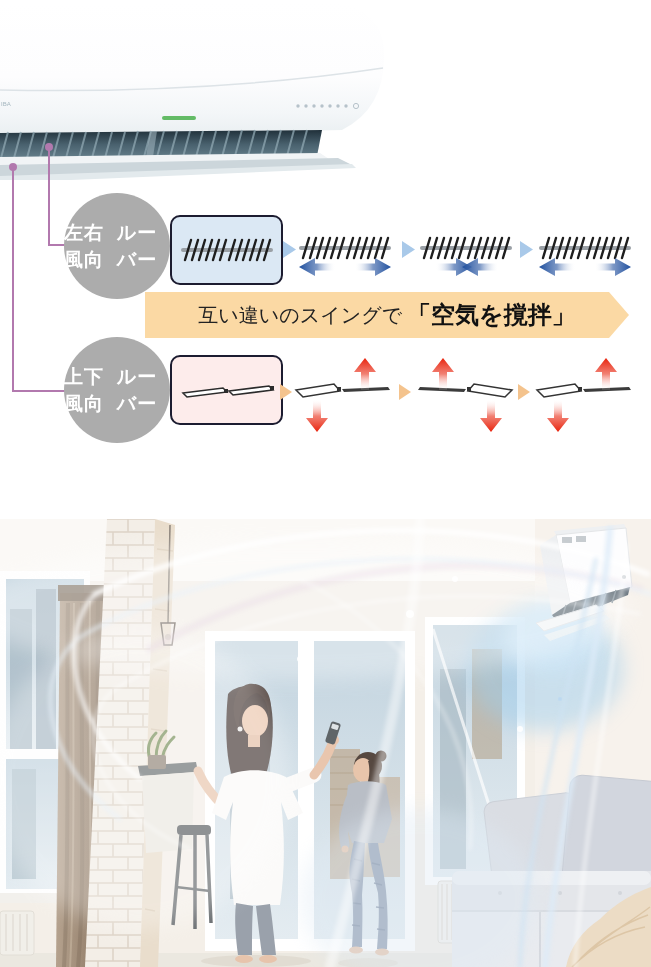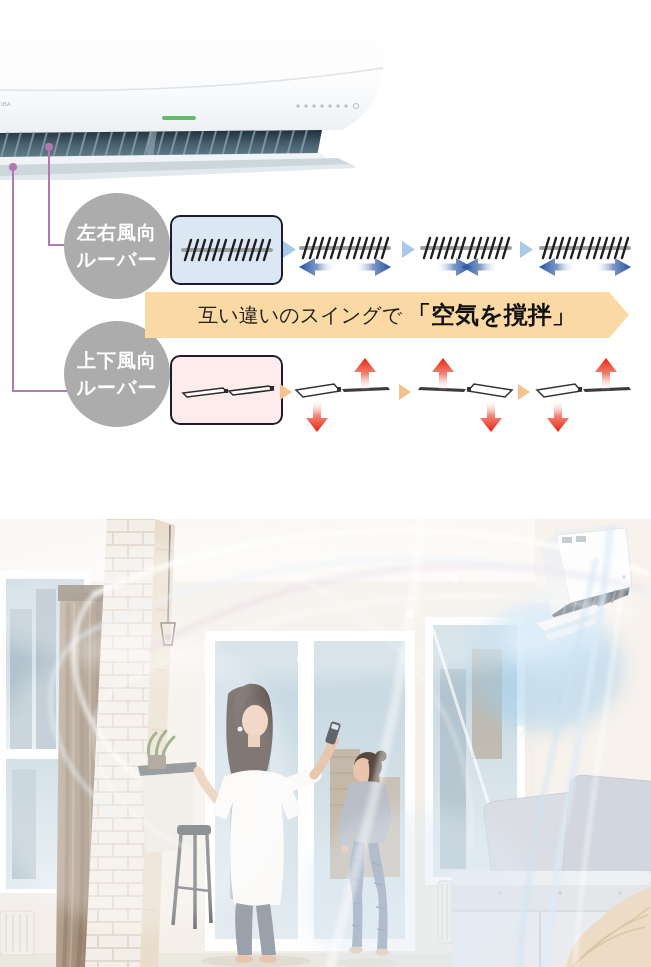--- a/index.html
+++ b/index.html
@@ -9,25 +9,25 @@
   
   .hero{position:absolute;left:0;top:0;z-index:1;}
 
   
   .callout-dot{position:absolute;width:8px;height:8px;border-radius:50%;
     background:var(--callout-line,#b279ae);z-index:3;}
   .callout-seg{position:absolute;background:var(--callout-line,#b279ae);z-index:3;}
 
   
   .badge{position:absolute;width:106px;height:106px;border-radius:50%;
-    background:var(--badge-bg,#acacac);color:#fff;display:flex;flex-direction:column;
+    background:var(--badge-bg,#acacac);color:#fff;display:flex;
     align-items:center;justify-content:center;font-size:19px;font-weight:700;
-    line-height:27px;letter-spacing:1px;z-index:4;text-align:center;}
+    line-height:27px;letter-spacing:1px;z-index:4;text-align:left;}
   .badge1{left:64px;top:193px;}
-  .badge2{left:64px;top:321px;}
+  .badge2{left:64px;top:337px;}
 
   
   .box{position:absolute;width:113px;height:70px;border:2px solid var(--box-border,#1c1c30);
     border-radius:10px;display:flex;align-items:center;justify-content:center;z-index:2;box-sizing:border-box;}
   .lr-box{left:170px;top:215px;background:var(--lr-box-bg,#dbe8f4);}
   .ud-box{left:170px;top:355px;background:var(--ud-box-bg,#fdeceb);}
 
   
   .seq{position:absolute;z-index:2;}
   .seq-lr{left:283px;top:226px;}

